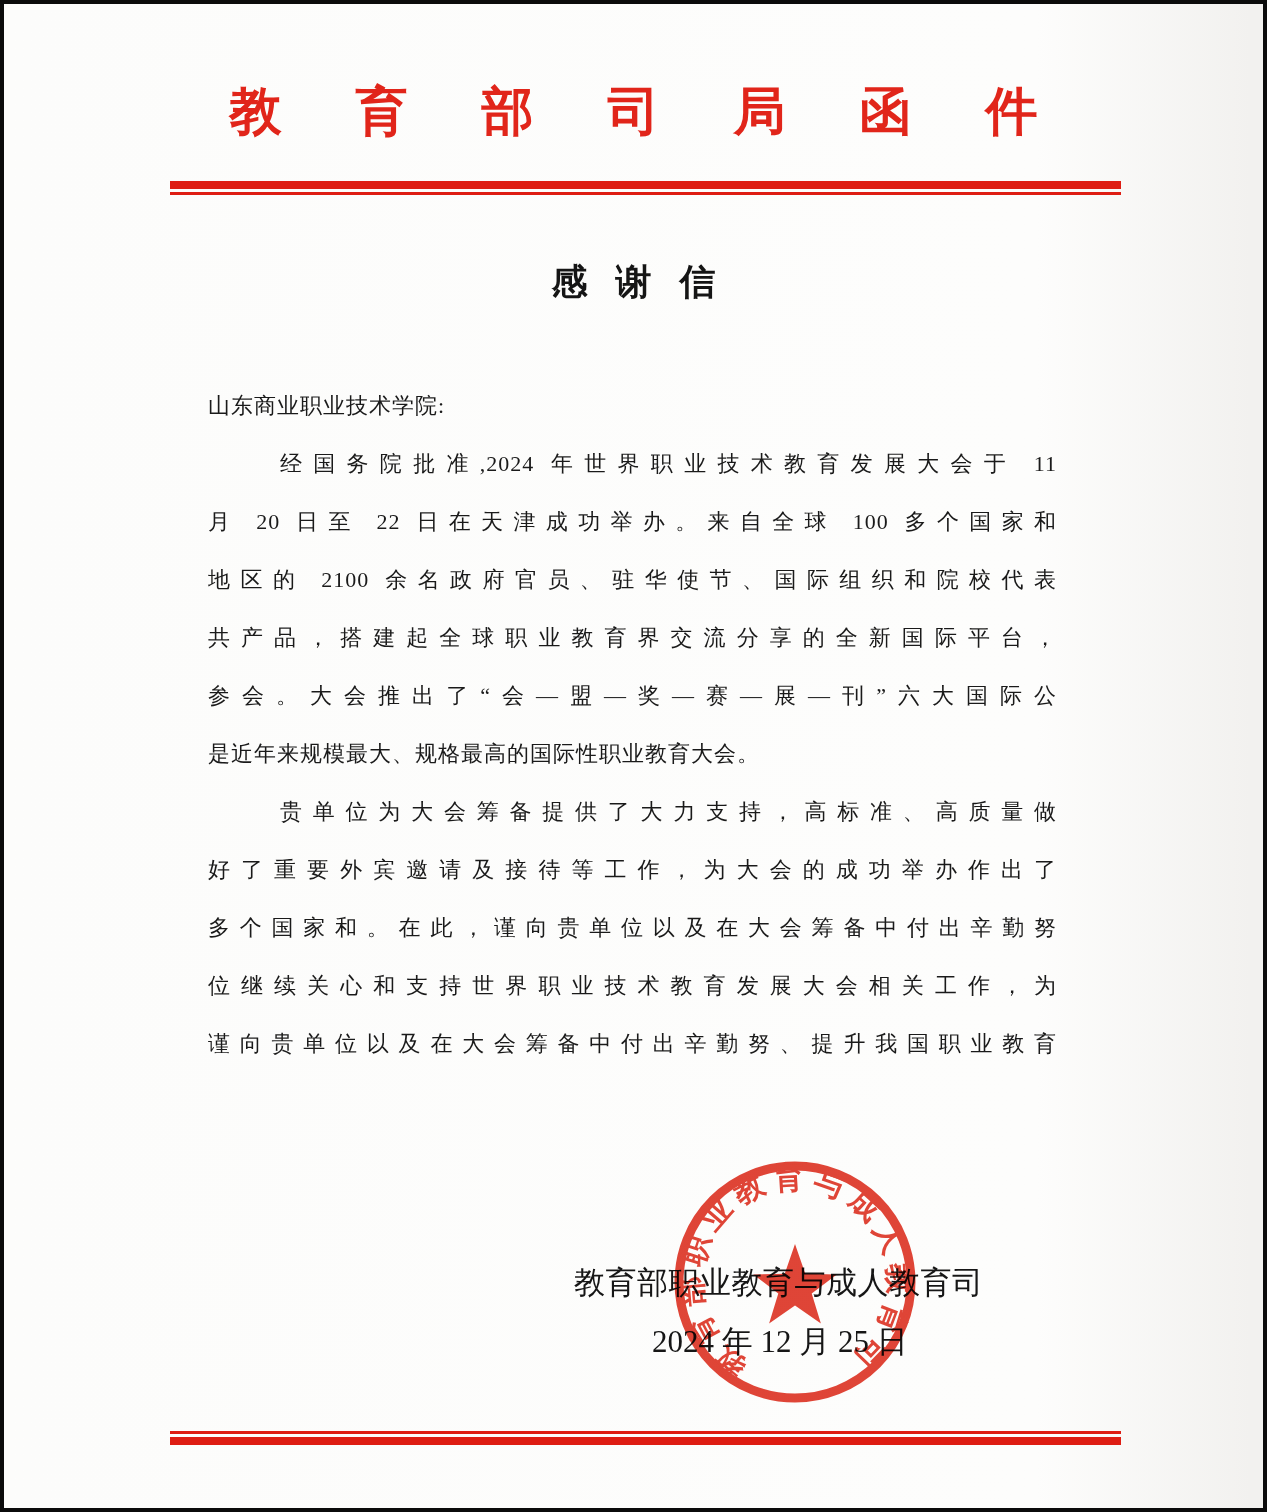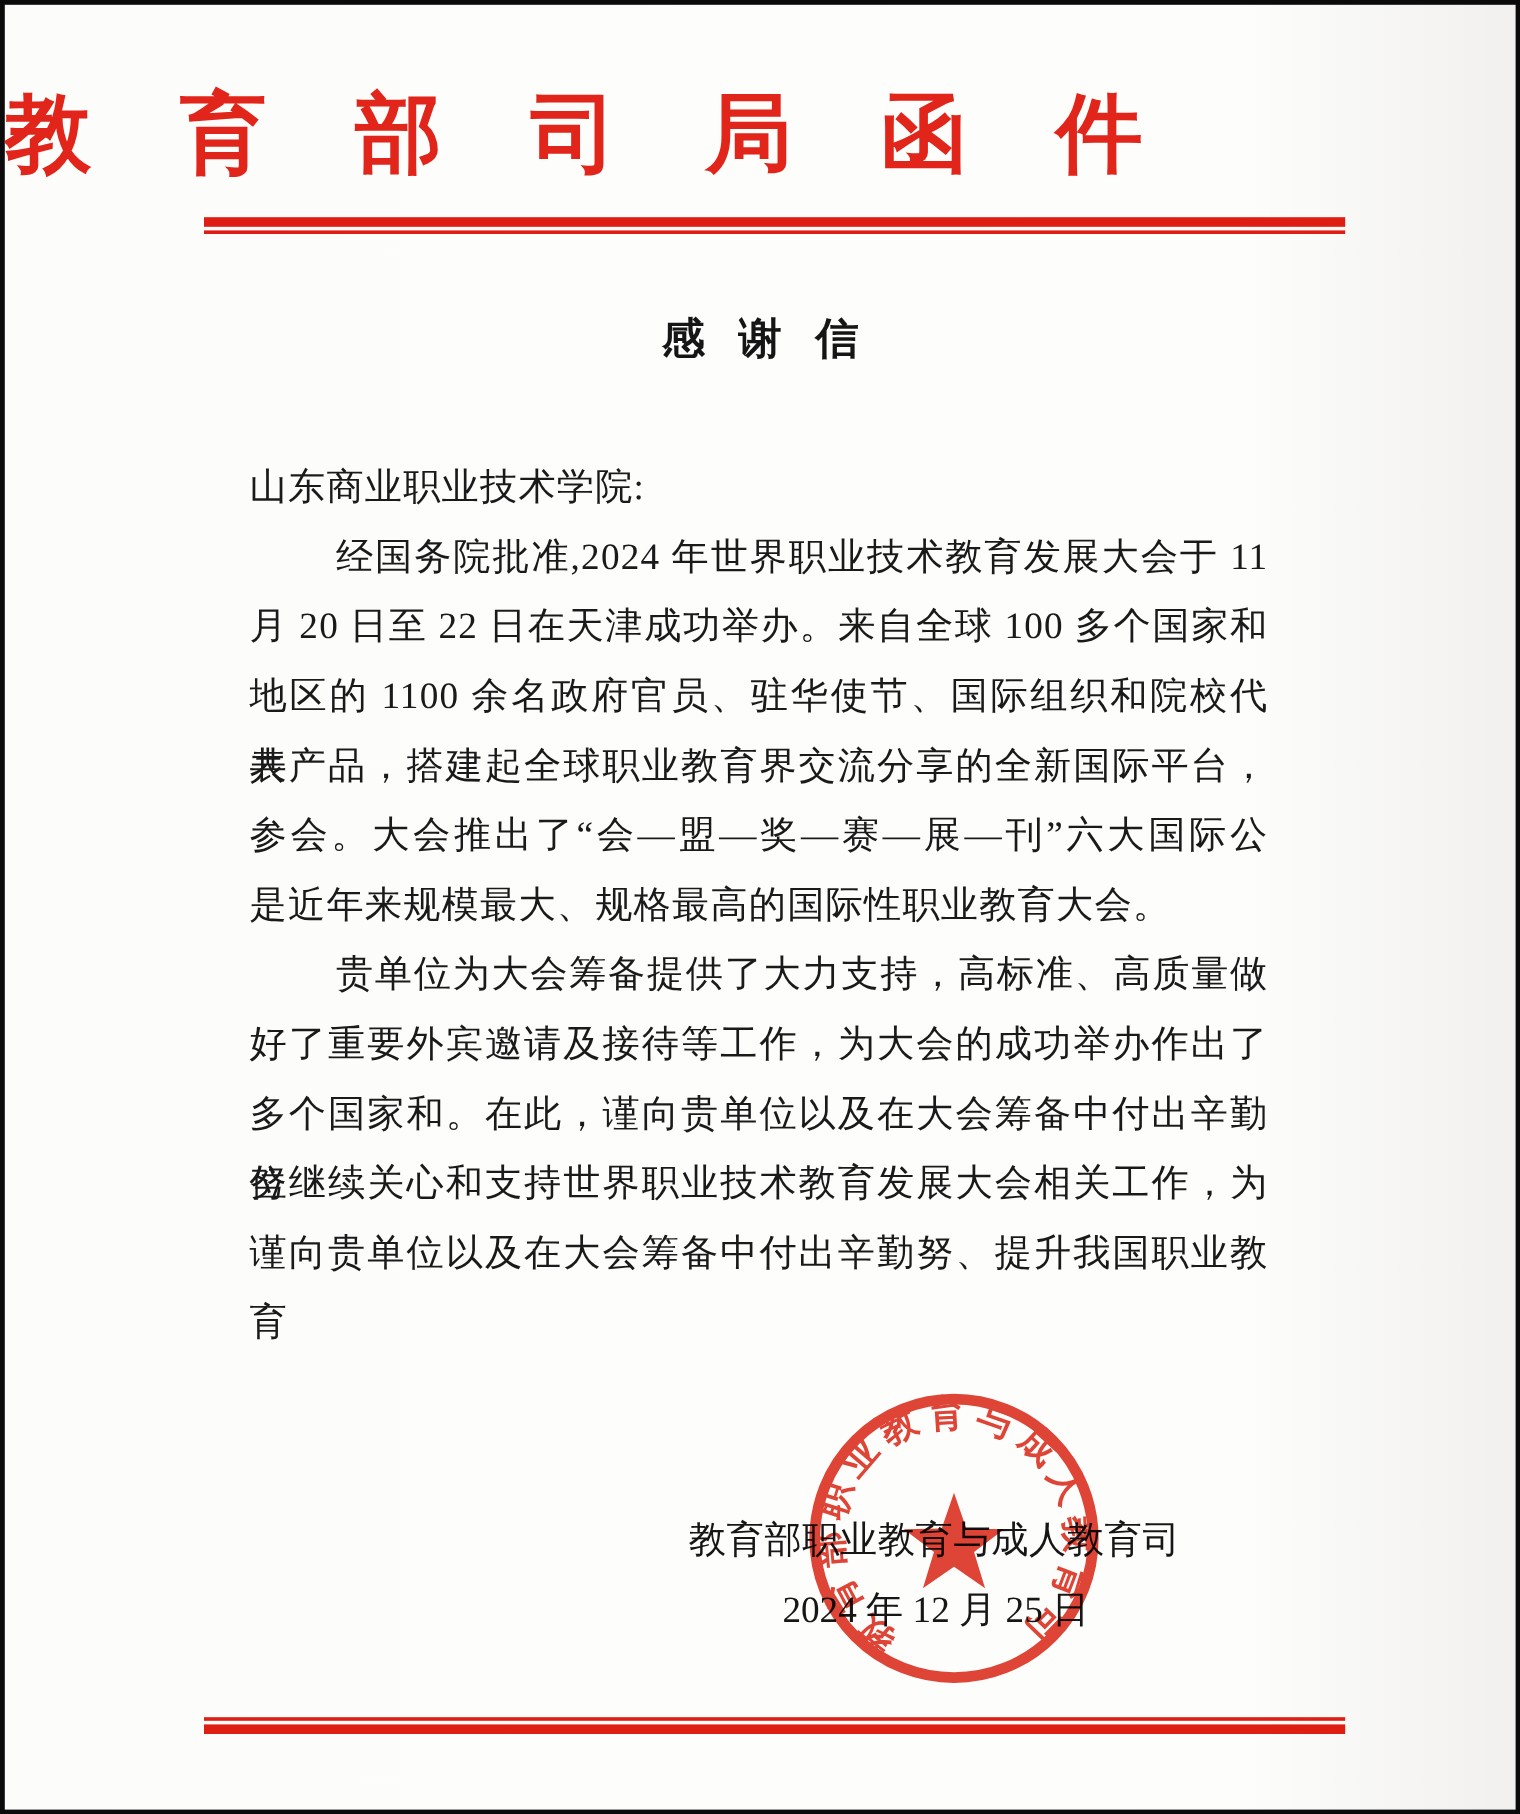--- a/index.html
+++ b/index.html
@@ -16,22 +16,23 @@
     border: 4px solid #0b0b0b;
     background: linear-gradient(90deg, #fcfcfb 0%, #fdfdfc 82%, #f2f1ef 99%);
     overflow: hidden;
   }
   
   .hdr {
     position: absolute;
     top: 74px;
     left: 0;
     width: 100%;
+    text-align: center;
     line-height: 68px;
-    font-size: 72px;
+    font-size: 52px;
     font-weight: bold;
     color: #e1251a;
   }
   .hdr .sp { letter-spacing: 74px; margin-right: -74px; }
   
   .rule { position: absolute; left: 166px; width: 951px; }
   .rule .bar { width: 100%; background: #de1d13; }
   .bar.thick { height: 8px; }
   .bar.thin  { height: 3px; }
   .bar.gap   { height: 3px; background: transparent; }
@@ -51,21 +52,21 @@
     color: #151515;
   }
   .title .sp { letter-spacing: 28px; margin-right: -28px; }
   
   .body-block {
     position: absolute;
     top: 373px;
     left: 204px;
     width: 849px;
     color: #1a1a1a;
-    font-size: 31px;
+    font-size: 22px;
     letter-spacing: 1px;
   }
   .line {
     height: 58px;
     line-height: 58px;
     white-space: nowrap;
   }
   .line.j {
     white-space: normal;
     text-align: justify;
@@ -121,21 +122,21 @@
   </div>
 
   <h1 class="title">
     <span class="sp">感谢信</span>
   </h1>
 
   <div class="body-block">
     <div class="line">山东商业职业技术学院:</div>
     <div class="line ind j">经国务院批准,2024 年世界职业技术教育发展大会于 11</div>
     <div class="line j">月 20 日至 22 日在天津成功举办。来自全球 100 多个国家和</div>
-    <div class="line j">地区的 1100 余名政府官员、驻华使节、国际组织和院校代表</div>
+    <div class="line j">地区的 2100 余名政府官员、驻华使节、国际组织和院校代表</div>
     <div class="line j">共产品，搭建起全球职业教育界交流分享的全新国际平台，</div>
     <div class="line j">参会。大会推出了“会—盟—奖—赛—展—刊”六大国际公</div>
     <div class="line">是近年来规模最大、规格最高的国际性职业教育大会。</div>
     <div class="line ind j">贵单位为大会筹备提供了大力支持，高标准、高质量做</div>
     <div class="line j">好了重要外宾邀请及接待等工作，为大会的成功举办作出了</div>
     <div class="line j">多个国家和。在此，谨向贵单位以及在大会筹备中付出辛勤努</div>
     <div class="line j">位继续关心和支持世界职业技术教育发展大会相关工作，为</div>
     <div class="line j">谨向贵单位以及在大会筹备中付出辛勤努、提升我国职业教育</div>
   </div>
 

